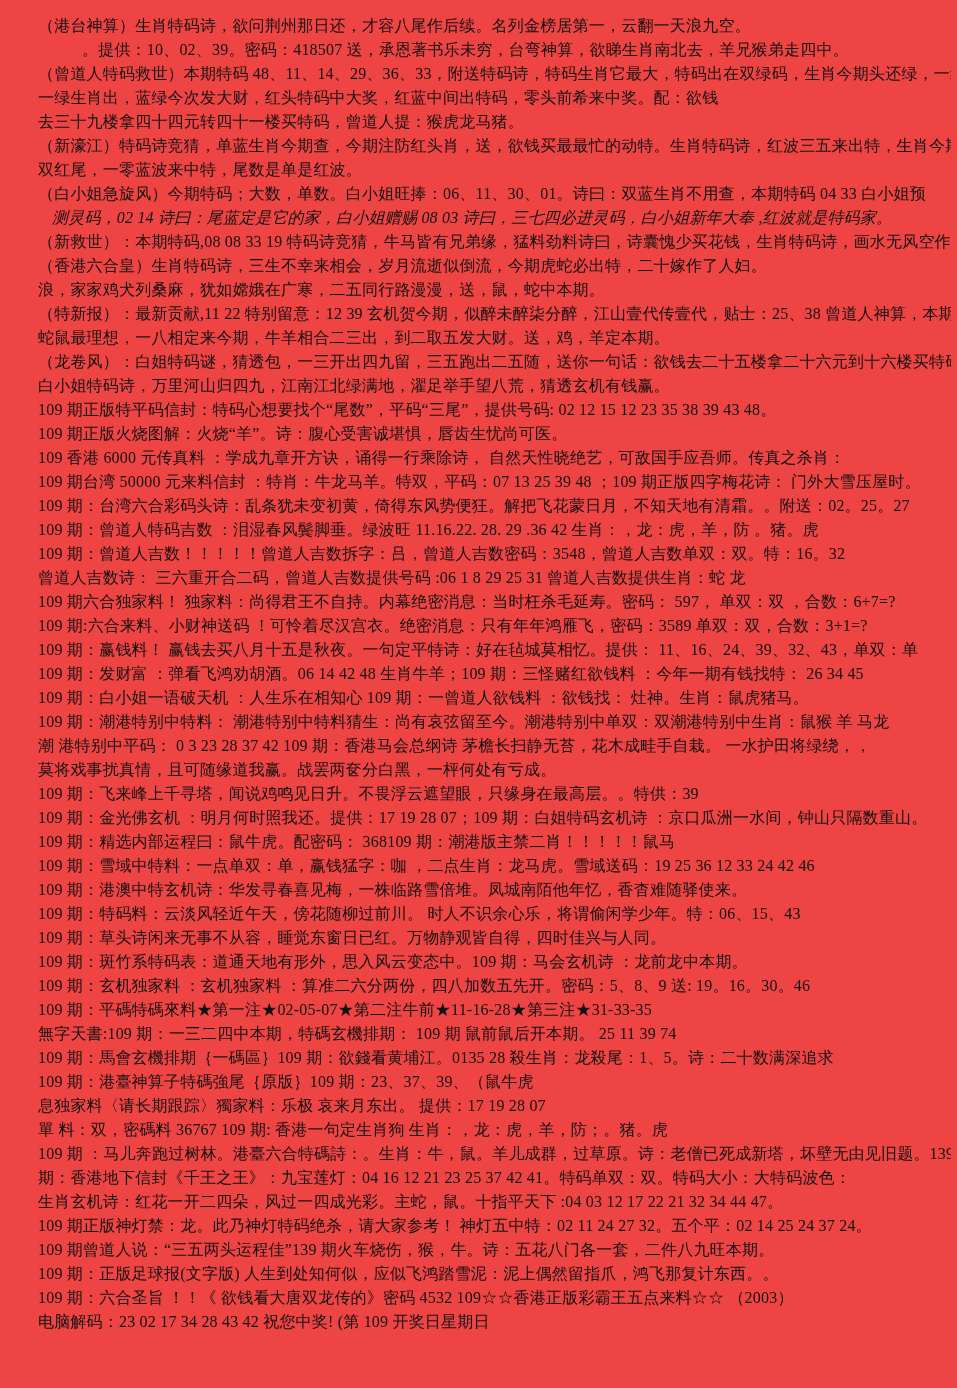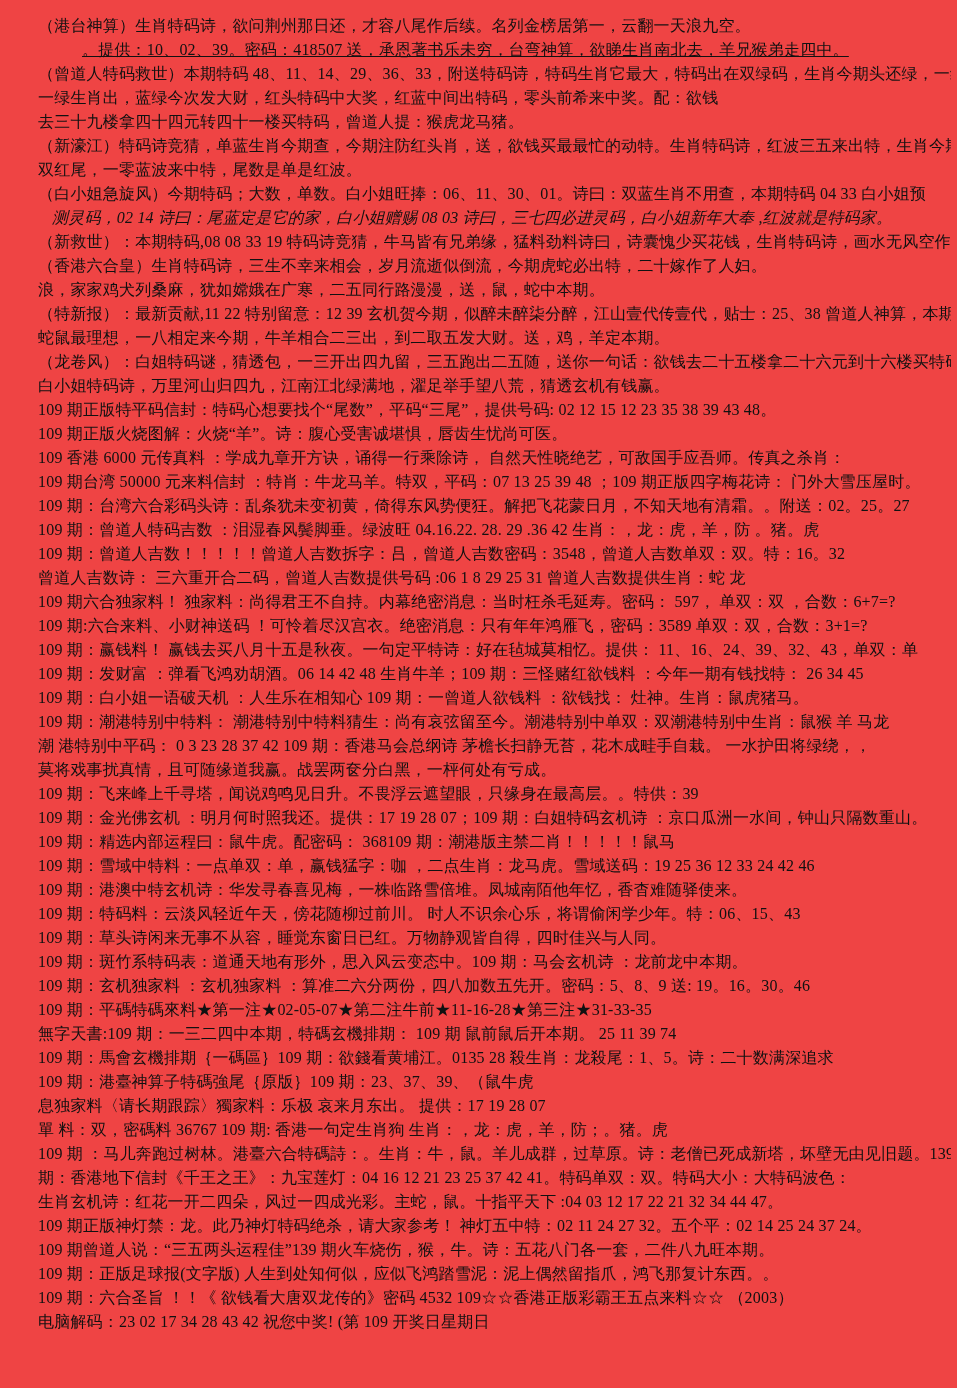--- a/index.html
+++ b/index.html
@@ -25,21 +25,21 @@
   .ln {
     font-size: 16px;
     line-height: 24px;
     height: 24px;
     white-space: nowrap;
     overflow: hidden;
     letter-spacing: 0.2px;
     font-weight: 500;
   }
   .ind-1 { padding-left: 14px; font-style: italic; }
-  .ind-2 { padding-left: 44px; text-decoration: underline; }
+  .ind-2 { padding-left: 44px; }
   .stray {
     position: absolute;
     top: 804px;
     left: 868px;
     font-size: 13px;
     letter-spacing: 4px;
     font-weight: bold;
   }
 </style>
 </head>
@@ -61,21 +61,21 @@
     <div class="ln">浪，家家鸡犬列桑麻，犹如嫦娥在广寒，二五同行路漫漫，送，鼠，蛇中本期。</div>
     <div class="ln">（特新报）：最新贡献,11 22 特别留意：12 39 玄机贺今期，似醉未醉柒分醉，江山壹代传壹代，贴士：25、38 曾道人神算，本期</div>
     <div class="ln">蛇鼠最理想，一八相定来今期，牛羊相合二三出，到二取五发大财。送，鸡，羊定本期。</div>
     <div class="ln">（龙卷风）：白姐特码谜，猜透包，一三开出四九留，三五跑出二五随，送你一句话：欲钱去二十五楼拿二十六元到十六楼买特码。</div>
     <div class="ln">白小姐特码诗，万里河山归四九，江南江北绿满地，濯足举手望八荒，猜透玄机有钱赢。</div>
     <div class="ln">109 期正版特平码信封：特码心想要找个“尾数”，平码“三尾”，提供号码: 02  12   15   12   23   35  38   39  43   48。</div>
     <div class="ln">109 期正版火烧图解：火烧“羊”。诗：腹心受害诚堪惧，唇齿生忧尚可医。</div>
     <div class="ln">109 香港 6000 元传真料 ：学成九章开方诀，诵得一行乘除诗，   自然天性晓绝艺，可敌国手应吾师。传真之杀肖：</div>
     <div class="ln">109 期台湾 50000 元来料信封 ：特肖：牛龙马羊。特双，平码：07 13 25 39 48  ；109 期正版四字梅花诗：  门外大雪压屋时。</div>
     <div class="ln">109 期：台湾六合彩码头诗：乱条犹未变初黄，倚得东风势便狂。解把飞花蒙日月，不知天地有清霜。。附送：02。25。27</div>
-    <div class="ln">109 期：曾道人特码吉数 ：泪湿春风鬓脚垂。绿波旺 04.16.22.  28.  29   .36      42 生肖：，龙：虎，羊，防 。猪。虎</div>
+    <div class="ln">109 期：曾道人特码吉数 ：泪湿春风鬓脚垂。绿波旺 11.16.22.  28.  29   .36      42 生肖：，龙：虎，羊，防 。猪。虎</div>
     <div class="ln">109 期：曾道人吉数！！！！！曾道人吉数拆字：吕，曾道人吉数密码：3548，曾道人吉数单双：双。特：16。32</div>
     <div class="ln">曾道人吉数诗：  三六重开合二码，曾道人吉数提供号码 :06   1 8   29   25   31 曾道人吉数提供生肖：蛇   龙</div>
     <div class="ln">109 期六合独家料！  独家料：尚得君王不自持。内幕绝密消息：当时枉杀毛延寿。密码：   597，  单双：双 ，合数：6+7=?</div>
     <div class="ln">109 期:六合来料、小财神送码  ！可怜着尽汉宫衣。绝密消息：只有年年鸿雁飞，密码：3589 单双：双，合数：3+1=?</div>
     <div class="ln">109 期：赢钱料！  赢钱去买八月十五是秋夜。一句定平特诗：好在毡城莫相忆。提供：  11、16、24、39、32、43，单双：单</div>
     <div class="ln">109 期：发财富 ：弹看飞鸿劝胡酒。06 14   42 48 生肖牛羊；109 期：三怪赌红欲钱料 ：今年一期有钱找特：  26   34  45</div>
     <div class="ln">109 期：白小姐一语破天机  ：人生乐在相知心 109 期：一曾道人欲钱料 ：欲钱找：  灶神。生肖：鼠虎猪马。</div>
     <div class="ln">109 期：潮港特别中特料：   潮港特别中特料猜生：尚有哀弦留至今。潮港特别中单双：双潮港特别中生肖：鼠猴   羊      马龙</div>
     <div class="ln">潮 港特别中平码： 0 3   23   28   37   42 109 期：香港马会总纲诗  茅檐长扫静无苔，花木成畦手自栽。  一水护田将绿绕，，</div>
     <div class="ln">莫将戏事扰真情，且可随缘道我赢。战罢两奁分白黑，一枰何处有亏成。</div>

